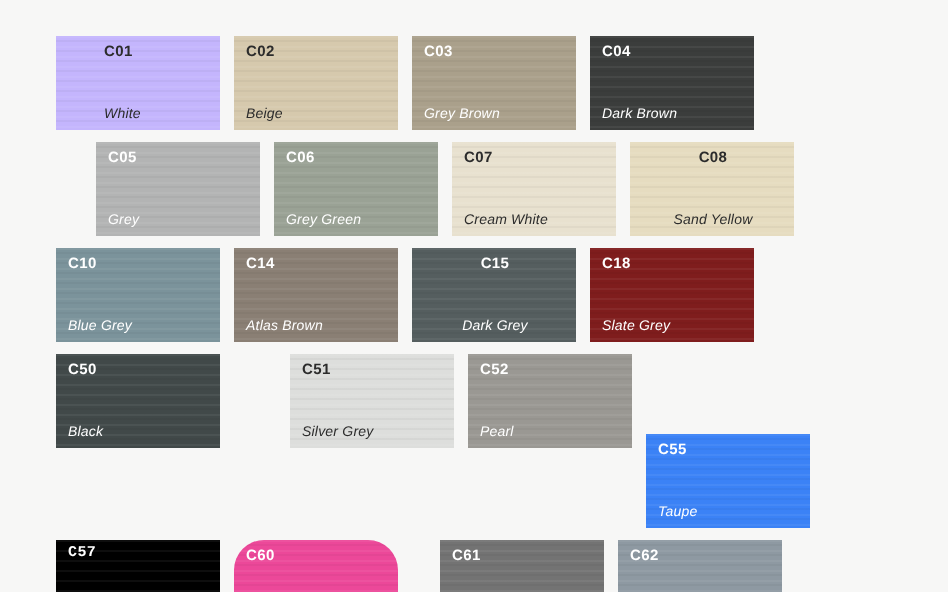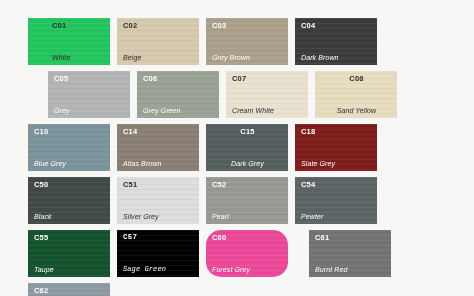--- a/index.html
+++ b/index.html
@@ -62,21 +62,21 @@
     line-height:1;
     letter-spacing:0.1px;
   }
   .on-light .code, .on-light .cname{color:#2c2c2c;}
   .on-dark  .code, .on-dark  .cname{color:#ffffff;}
 </style>
 </head>
 <body>
 
 <div id="chart">
-    <div class="swatch on-light" style="background: #22c55e; padding-left: 24px;">
+    <div class="swatch on-light" style="background: #c4b5fd; padding-left: 24px;">
       <span class="grain"></span>
       <span class="code">C01</span>
       <span class="cname">White</span>
     </div>
     <div class="swatch on-light" style="background: rgb(214, 201, 173);">
       <span class="grain"></span>
       <span class="code">C02</span>
       <span class="cname">Beige</span>
     </div>
     <div class="swatch on-dark" style="background: rgb(170, 160, 139);">
@@ -127,36 +127,31 @@
     <div class="swatch on-dark" style="background: #7f1d1d;">
       <span class="grain"></span>
       <span class="code">C18</span>
       <span class="cname">Slate Grey</span>
     </div>
     <div class="swatch on-dark" style="background: rgb(65, 73, 73);">
       <span class="grain"></span>
       <span class="code">C50</span>
       <span class="cname">Black</span>
     </div>
-    <div class="swatch on-light" style="background: rgb(221, 222, 220);">
+    <div class="swatch on-light" style="background: rgb(221, 222, 220); margin-left: 28px;">
       <span class="grain"></span>
       <span class="code">C51</span>
       <span class="cname">Silver Grey</span>
     </div>
     <div class="swatch on-dark" style="background: rgb(154, 152, 147);">
       <span class="grain"></span>
       <span class="code">C52</span>
       <span class="cname">Pearl</span>
     </div>
-    <div class="swatch on-dark" style="background: rgb(93, 100, 102);">
-      <span class="grain"></span>
-      <span class="code">C54</span>
-      <span class="cname">Pewter</span>
-    </div>
-    <div class="swatch on-dark" style="background: #14532d;">
+    <div class="swatch on-dark" style="background: #3b82f6; margin-top: 40px;">
       <span class="grain"></span>
       <span class="code">C55</span>
       <span class="cname">Taupe</span>
     </div>
     <div class="swatch on-dark" style="background: #000000; font-family: Liberation Mono, monospace;">
       <span class="grain"></span>
       <span class="code">C57</span>
       <span class="cname">Sage Green</span>
     </div>
     <div class="swatch on-dark" style="background: #ec4899; border-radius: 15px;">

